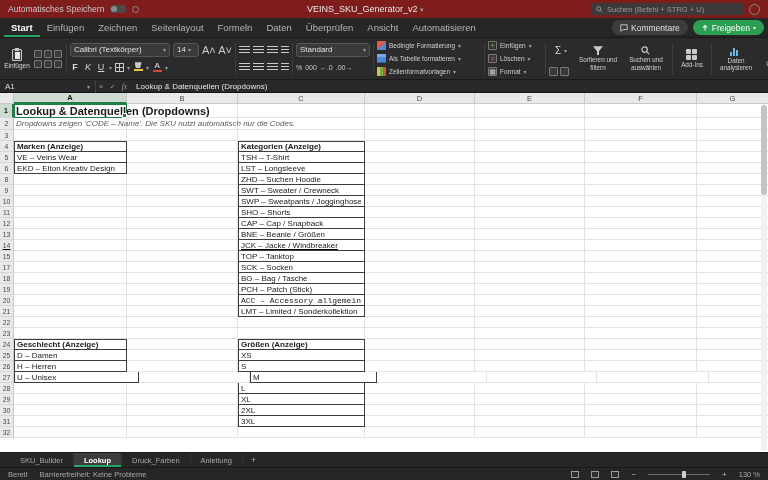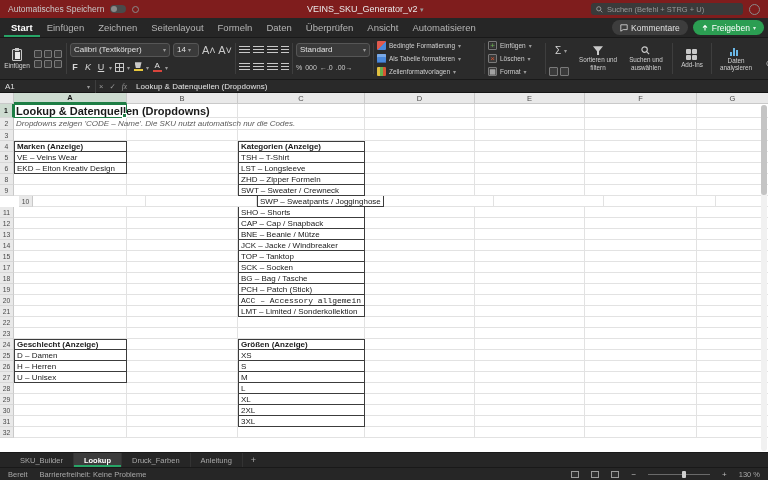--- a/index.html
+++ b/index.html
@@ -448,37 +448,37 @@
           <div class="cell box noTop" style="width: 127px;">LST – Longsleeve</div>
           <div class="cell" style="width: 110px;"></div>
           <div class="cell" style="width: 110px;"></div>
           <div class="cell" style="width: 112px;"></div>
           <div class="cell" style="width: 72px;"></div>
         </div>
         <div class="grow" style="height: 11px;">
           <div class="rnum">8</div>
           <div class="cell" style="width: 113px;"></div>
           <div class="cell" style="width: 111px;"></div>
-          <div class="cell box noTop" style="width: 127px;">ZHD – Zipper Formeln</div>
+          <div class="cell box noTop" style="width: 127px;">ZHD – Suchen Hoodie</div>
           <div class="cell" style="width: 110px;"></div>
           <div class="cell" style="width: 110px;"></div>
           <div class="cell" style="width: 112px;"></div>
           <div class="cell" style="width: 72px;"></div>
         </div>
         <div class="grow" style="height: 11px;">
           <div class="rnum">9</div>
           <div class="cell" style="width: 113px;"></div>
           <div class="cell" style="width: 111px;"></div>
           <div class="cell box noTop" style="width: 127px;">SWT – Sweater / Crewneck</div>
           <div class="cell" style="width: 110px;"></div>
           <div class="cell" style="width: 110px;"></div>
           <div class="cell" style="width: 112px;"></div>
           <div class="cell" style="width: 72px;"></div>
         </div>
-        <div class="grow" style="height: 11px; padding-left: 19px;">
+        <div class="grow" style="height: 11px;">
           <div class="rnum">10</div>
           <div class="cell" style="width: 113px;"></div>
           <div class="cell" style="width: 111px;"></div>
           <div class="cell box noTop" style="width: 127px;">SWP – Sweatpants / Jogginghose</div>
           <div class="cell" style="width: 110px;"></div>
           <div class="cell" style="width: 110px;"></div>
           <div class="cell" style="width: 112px;"></div>
           <div class="cell" style="width: 72px;"></div>
         </div>
         <div class="grow" style="height: 11px;">
@@ -498,27 +498,27 @@
           <div class="cell box noTop" style="width: 127px;">CAP – Cap / Snapback</div>
           <div class="cell" style="width: 110px;"></div>
           <div class="cell" style="width: 110px;"></div>
           <div class="cell" style="width: 112px;"></div>
           <div class="cell" style="width: 72px;"></div>
         </div>
         <div class="grow" style="height: 11px;">
           <div class="rnum">13</div>
           <div class="cell" style="width: 113px;"></div>
           <div class="cell" style="width: 111px;"></div>
-          <div class="cell box noTop" style="width: 127px;">BNE – Beanie / Mütze</div>
-          <div class="cell" style="width: 110px;"></div>
-          <div class="cell" style="width: 110px;"></div>
-          <div class="cell" style="width: 112px;"></div>
-          <div class="cell" style="width: 72px;"></div>
-        </div>
-        <div class="grow" style="height: 11px;">
+          <div class="cell box noTop" style="width: 127px;">BNE – Beanie / Größen</div>
+          <div class="cell" style="width: 110px;"></div>
+          <div class="cell" style="width: 110px;"></div>
+          <div class="cell" style="width: 112px;"></div>
+          <div class="cell" style="width: 72px;"></div>
+        </div>
+        <div class="grow" style="height: 11px; text-decoration: underline;">
           <div class="rnum">14</div>
           <div class="cell" style="width: 113px;"></div>
           <div class="cell" style="width: 111px;"></div>
           <div class="cell box noTop" style="width: 127px;">JCK – Jacke / Windbreaker</div>
           <div class="cell" style="width: 110px;"></div>
           <div class="cell" style="width: 110px;"></div>
           <div class="cell" style="width: 112px;"></div>
           <div class="cell" style="width: 72px;"></div>
         </div>
         <div class="grow" style="height: 11px;">
@@ -626,21 +626,21 @@
           <div class="cell box noTop" style="width: 113px;">H – Herren</div>
           <div class="cell" style="width: 111px;"></div>
           <div class="cell box noTop" style="width: 127px;">S</div>
           <div class="cell" style="width: 110px;"></div>
           <div class="cell" style="width: 110px;"></div>
           <div class="cell" style="width: 112px;"></div>
           <div class="cell" style="width: 72px;"></div>
         </div>
         <div class="grow" style="height: 11px;">
           <div class="rnum">27</div>
-          <div class="cell box noTop" style="width: 113px;">U – Unisex</div>
+          <div class="cell box noTop" style="width: 125px;">U – Unisex</div>
           <div class="cell" style="width: 111px;"></div>
           <div class="cell box noTop" style="width: 127px;">M</div>
           <div class="cell" style="width: 110px;"></div>
           <div class="cell" style="width: 110px;"></div>
           <div class="cell" style="width: 112px;"></div>
           <div class="cell" style="width: 72px;"></div>
         </div>
         <div class="grow" style="height: 11px;">
           <div class="rnum">28</div>
           <div class="cell" style="width: 113px;"></div>

